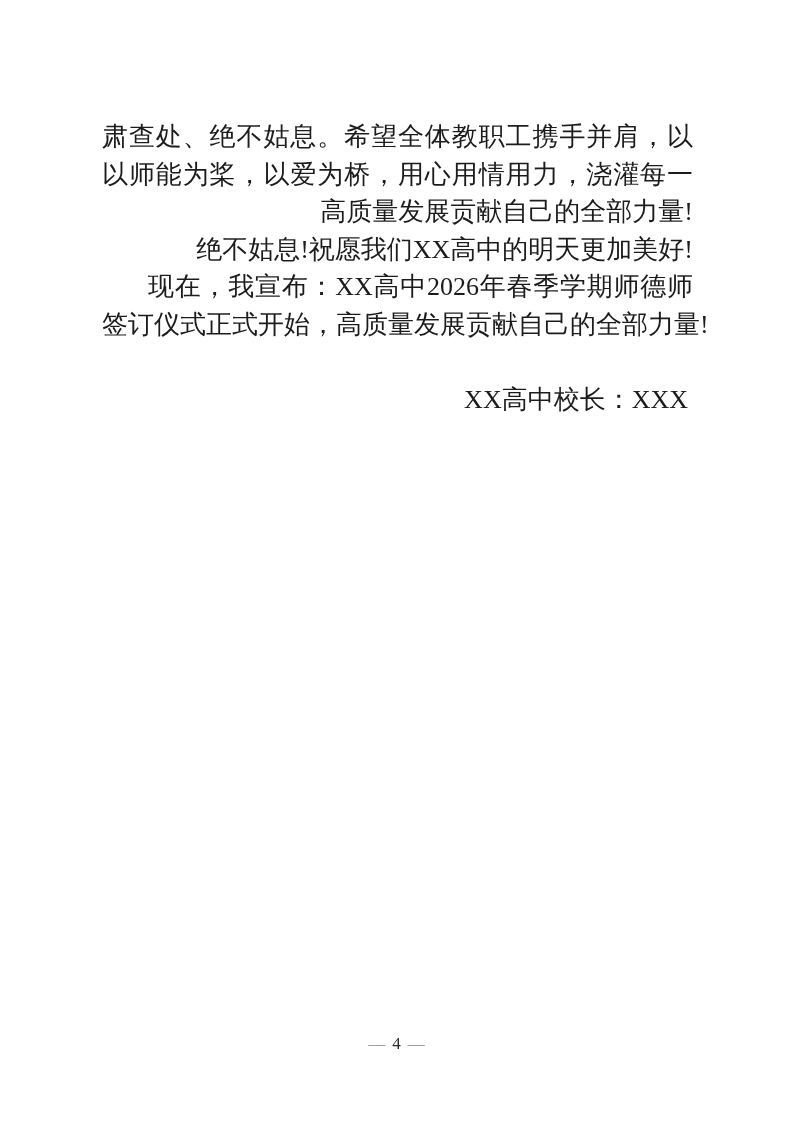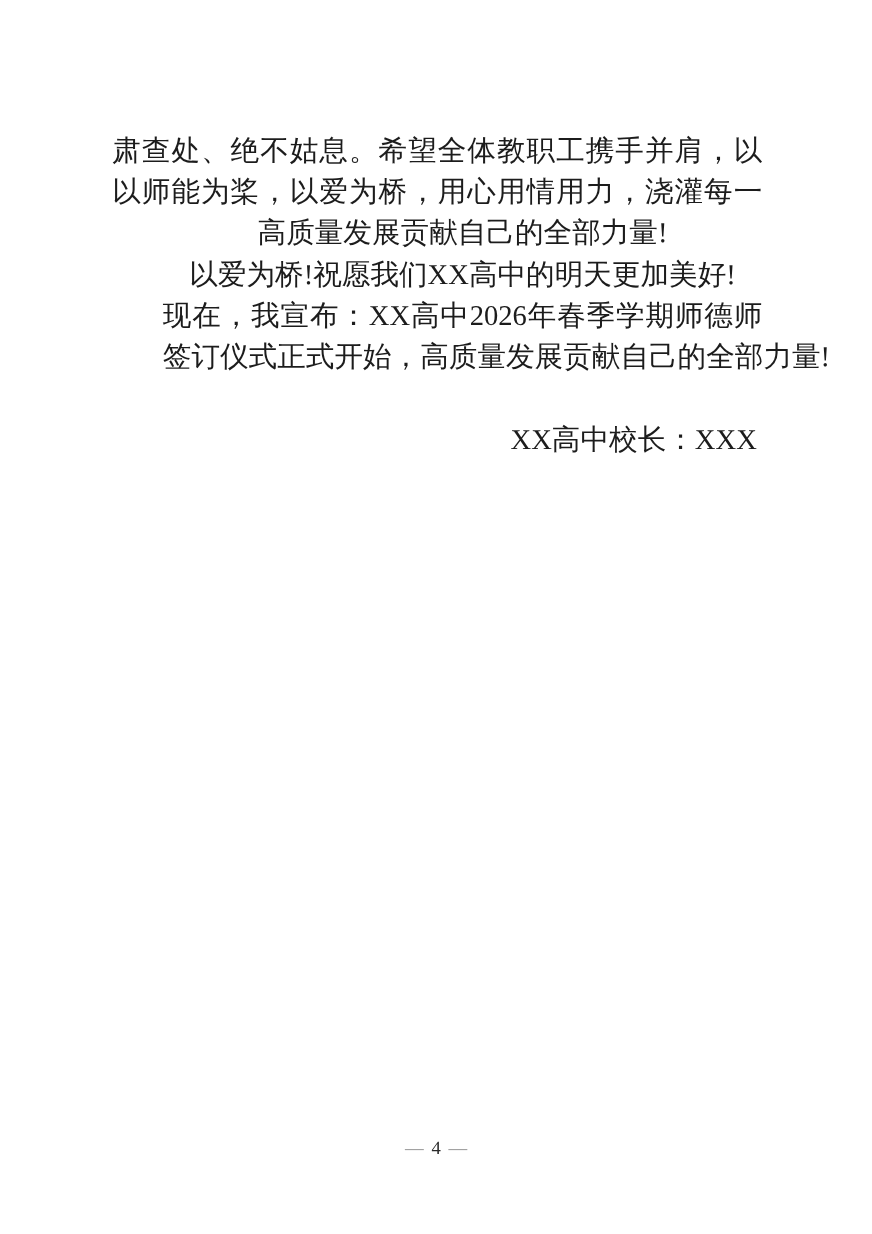--- a/index.html
+++ b/index.html
@@ -30,21 +30,21 @@
     font-weight: 400;
   }
   .j {
     white-space: normal;
     text-align: justify;
     text-align-last: justify;
     text-justify: inter-character;
     overflow: hidden;
     height: 37.5px;
   }
-  .l { text-align: center; margin-left: 46px; }
+  .l { text-align: right; }
   .ind { text-indent: 46px; }
   .blank { height: 37.5px; }
   .sig {
     text-align: right;
     padding-right: 5px;
   }
   .footer {
     position: absolute;
     left: 0;
     top: 1031px;
@@ -65,21 +65,21 @@
 </style>
 </head>
 <body>
 
 <div class="page">
 
   <div class="content">
     <div class="line j">肃查处、绝不姑息。希望全体教职工携手并肩，以师德为帆，</div>
     <div class="line j">以师能为桨，以爱为桥，用心用情用力，浇灌每一位学生成长</div>
     <div class="line l">高质量发展贡献自己的全部力量!</div>
-    <div class="line l">以爱为桥!祝愿我们XX高中的明天更加美好!</div>
+    <div class="line l">绝不姑息!祝愿我们XX高中的明天更加美好!</div>
     <div class="line j ind">现在，我宣布：XX高中2026年春季学期师德师风承诺书</div>
     <div class="line l">签订仪式正式开始，高质量发展贡献自己的全部力量!</div>
 
     <div class="line blank"></div>
 
     <div class="line sig">XX高中校长：XXX</div>
   </div>
 
   <div class="footer">
     <span class="dash">—</span><span class="num">4</span><span class="dash">—</span>

